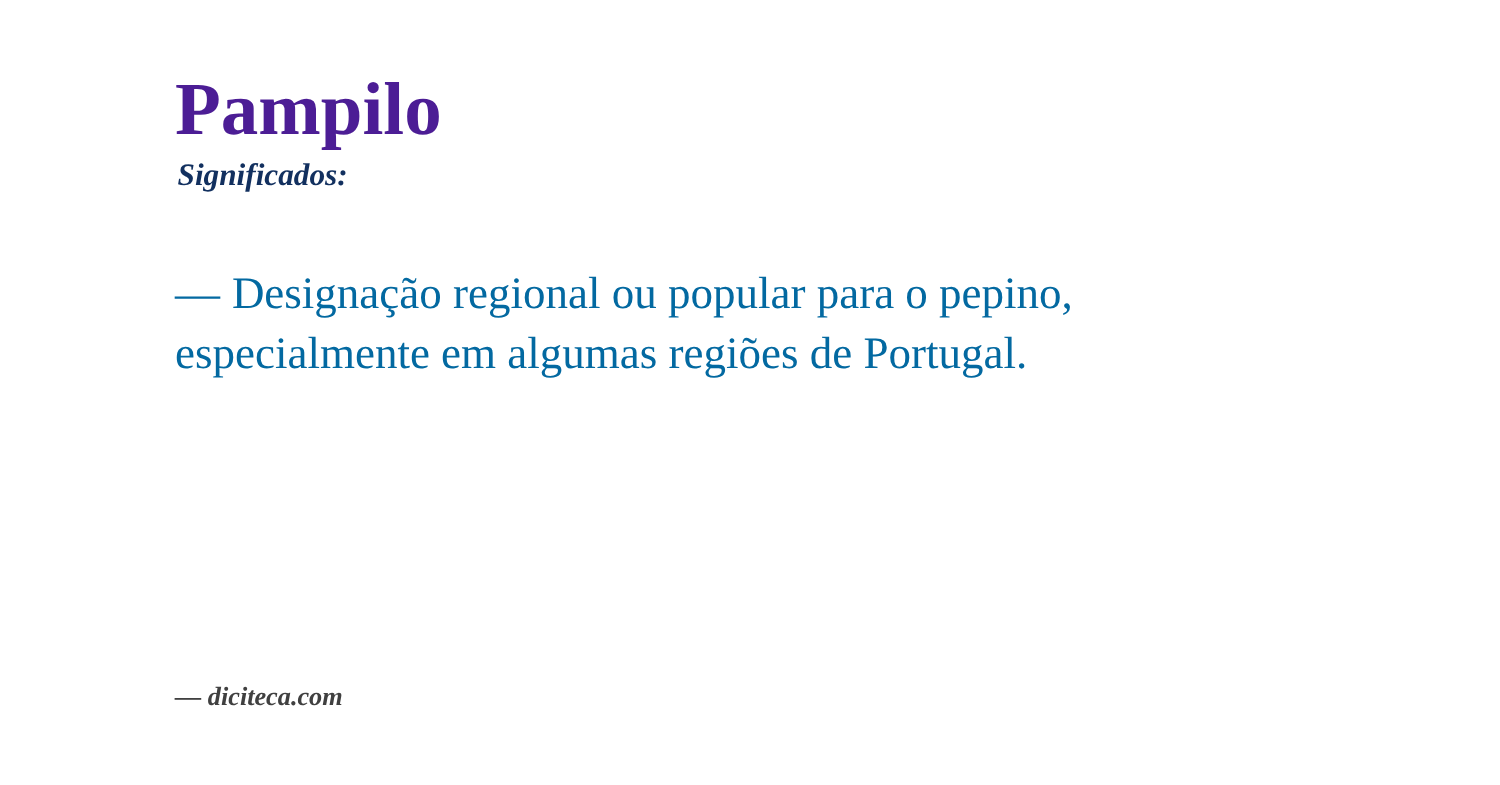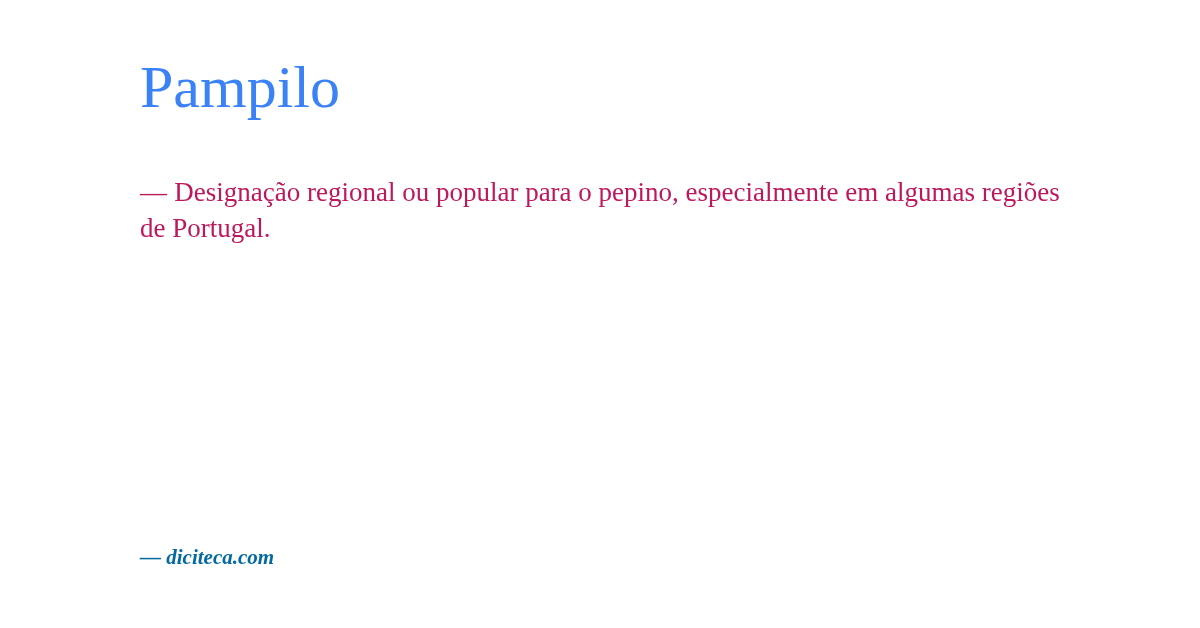--- a/index.html
+++ b/index.html
@@ -15,67 +15,68 @@
   }
   .card {
     position: relative;
     width: 1200px;
     height: 628px;
     box-sizing: border-box;
     padding: 56px 140px 0 140px;
   }
   .title {
     font-family: "Liberation Serif", serif;
-    font-weight: normal;
+    font-weight: bold;
     font-size: 60px;
     line-height: 1.05;
-    color: #3b82f6;
+    color: #4c1d95;
     letter-spacing: 0px;
     margin: 0;
   }
   .subtitle {
     font-family: "Liberation Serif", serif;
     font-style: italic;
     font-weight: bold;
     font-size: 25px;
     color: #12305f;
     margin: 8px 0 0 2px;
   }
   .meanings {
     margin-top: 56px;
   }
   .meaning {
     font-family: "Liberation Serif", serif;
-    font-size: 27px;
+    font-size: 36px;
     line-height: 1.32;
-    color: #be185d;
+    color: #0369a1;
     margin: 0 0 22px 0;
     max-width: 930px;
   }
   .meaning .dash {
     letter-spacing: 0.5px;
   }
   .source {
     position: absolute;
     left: 140px;
     bottom: 58px;
     font-family: "Liberation Serif", serif;
     font-style: italic;
     font-weight: bold;
     font-size: 21px;
-    color: #0369a1;
+    color: #404040;
   }
 </style>
 </head>
 <body>
 
 <div class="card">
 
   <h1 class="title">Pampilo</h1>
 
+  <div class="subtitle">Significados:</div>
 
   <div class="meanings">
 
     <p class="meaning">
       <span class="dash">—</span>
       <span>Designação regional ou popular para o pepino, especialmente em algumas regiões de Portugal.</span>
     </p>
 
 
 

